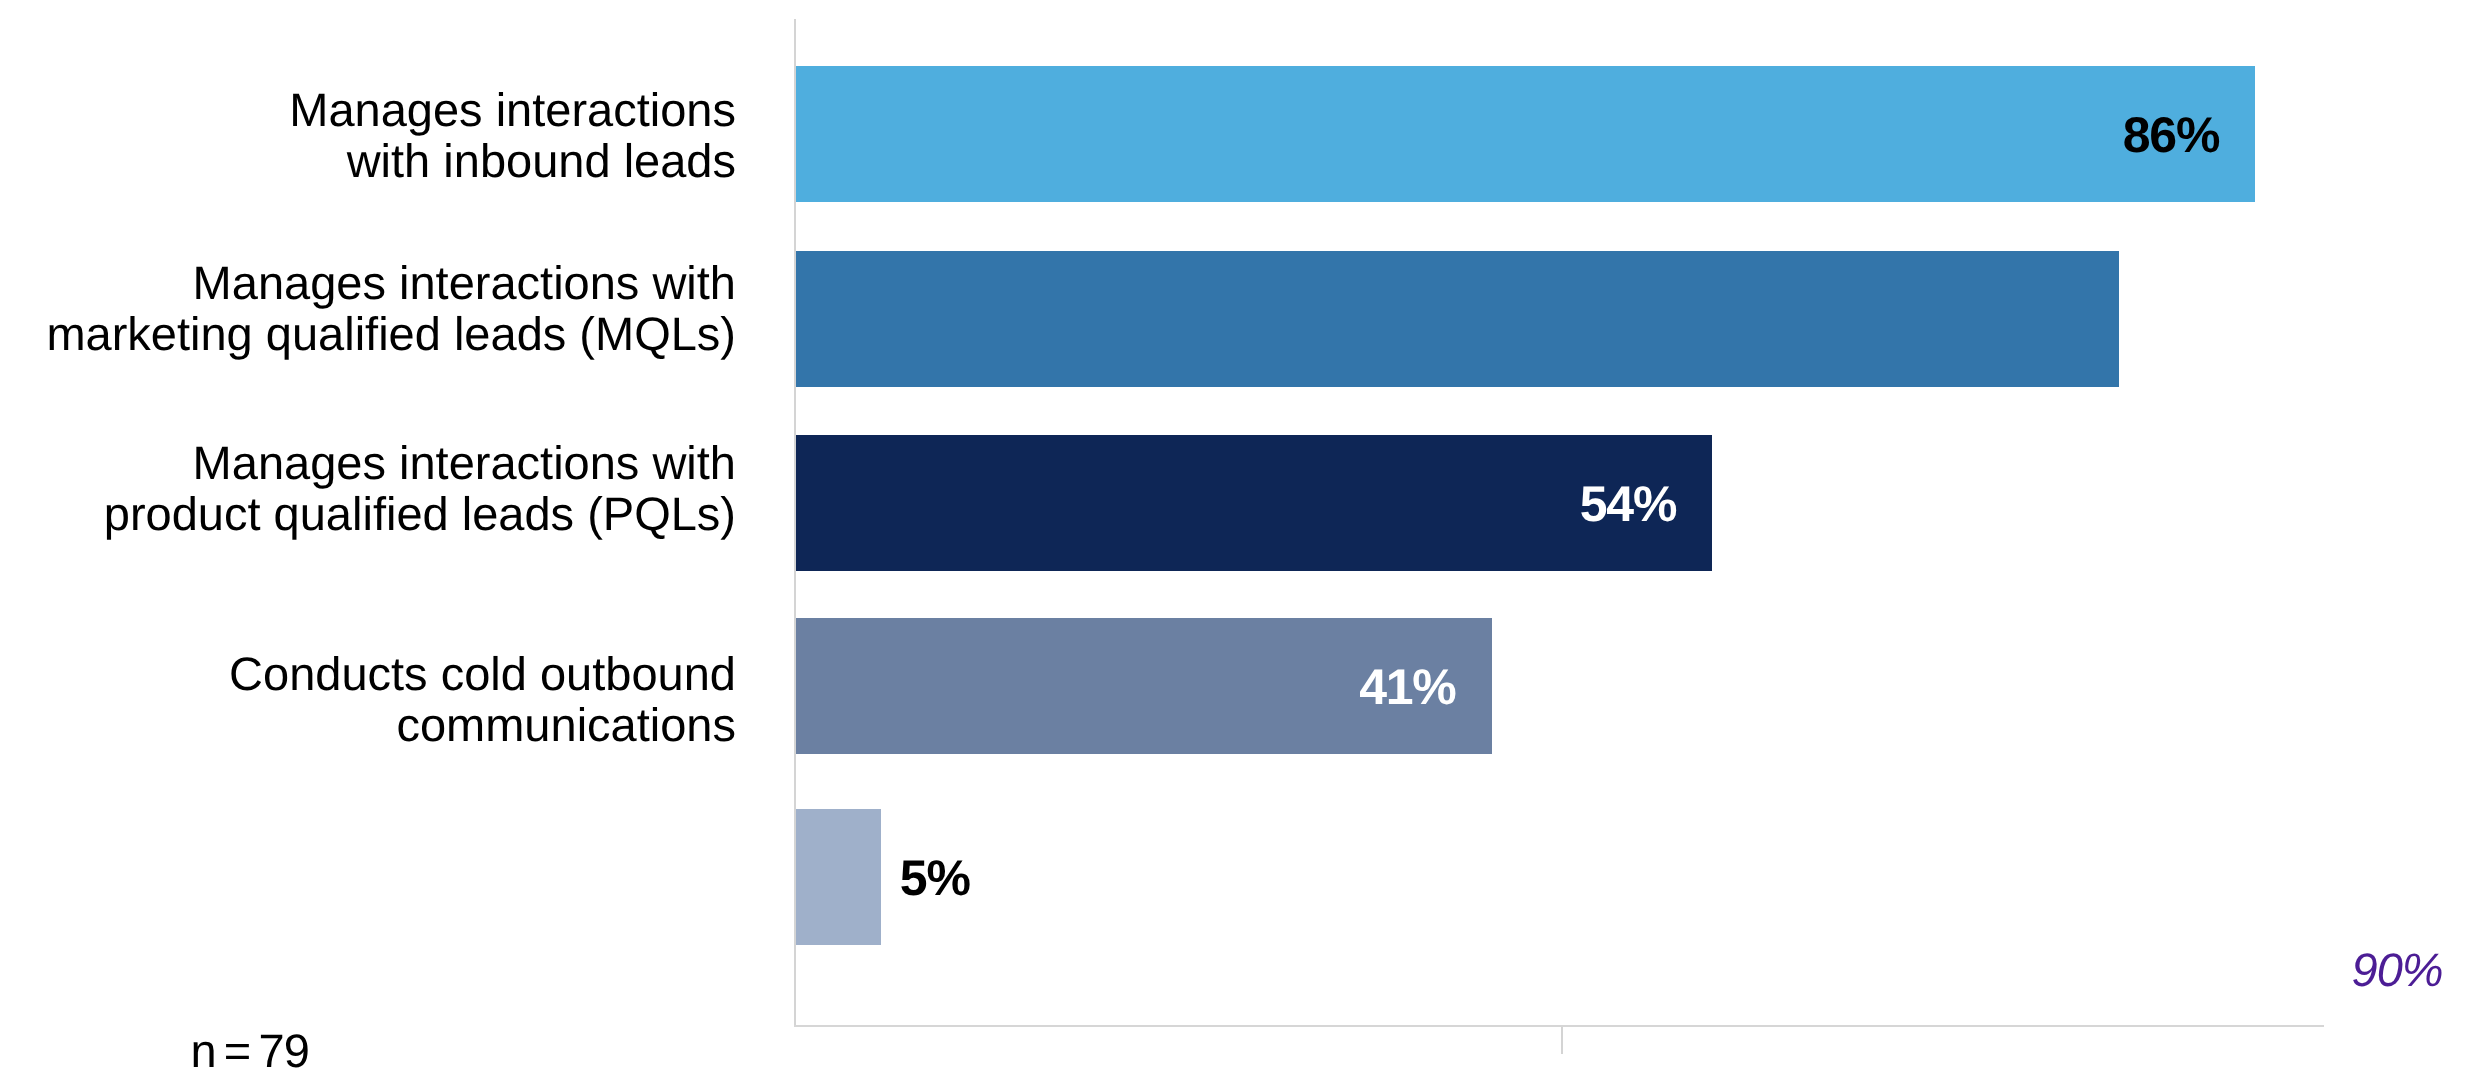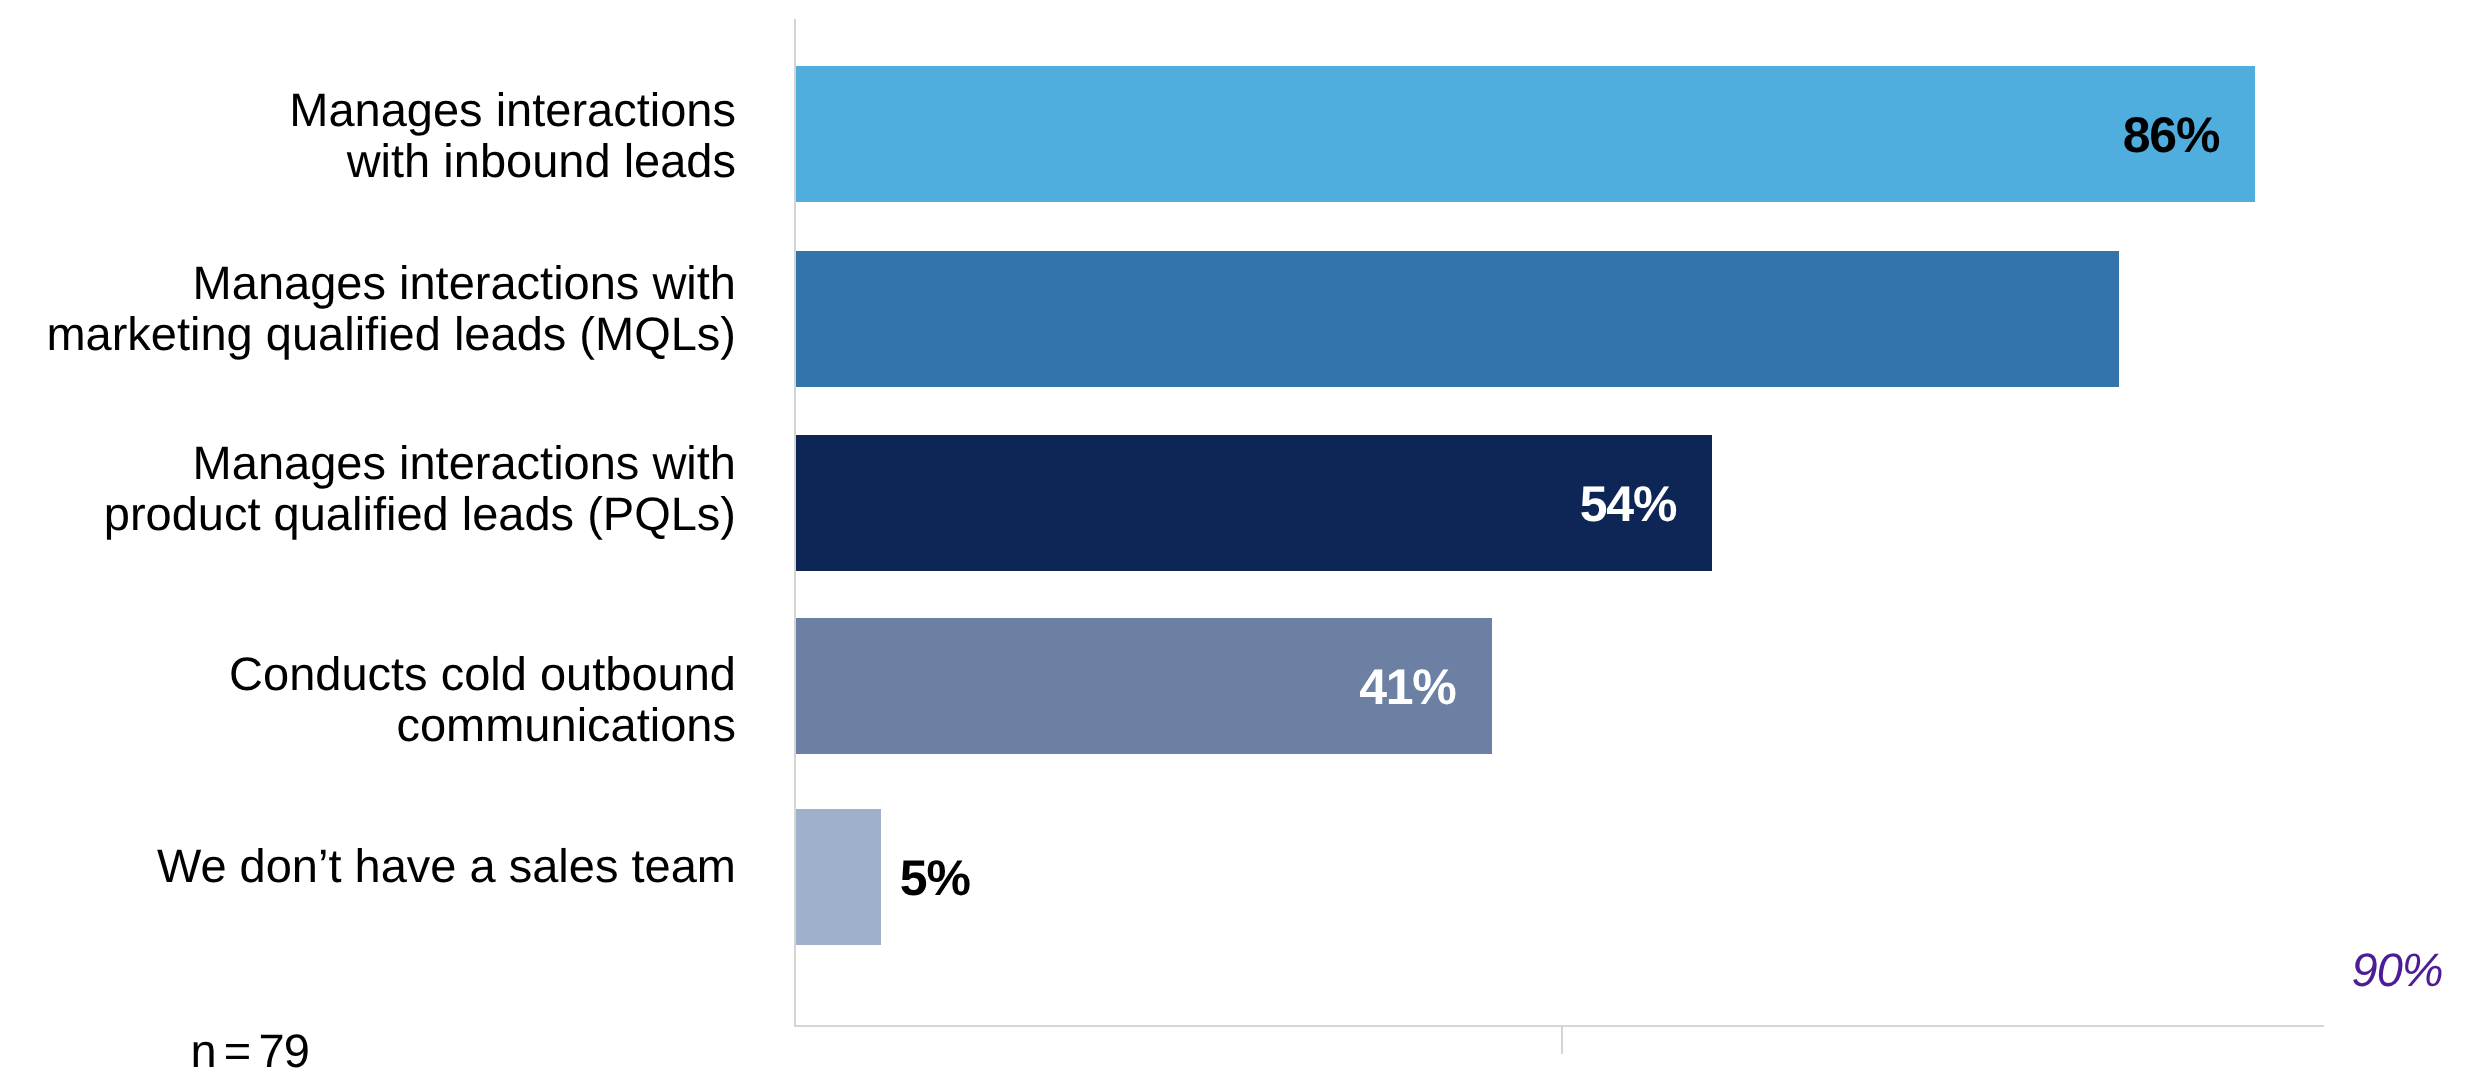--- a/index.html
+++ b/index.html
@@ -96,20 +96,19 @@
   </div>
 
   <div class="row">
     <div class="cat-label" style="right: 1734px; top: 628.1px; margin-top: 20px;">Conducts cold outbound
 communications</div>
     <div class="bar" style="left: 796px; top: 618px; width: 695.647px; height: 136px; background: rgb(107, 128, 162);"></div>
     <div class="val" style="color: rgb(255, 255, 255); top: 618px; height: 136px; left: 991.647px; width: 464px; justify-content: flex-end;">41%</div>
   </div>
 
   <div class="row">
-    <div class="cat-label" style="right: 1734px; top: 839.9px;">We don’t have a sales team</div>
     <div class="bar" style="left: 796px; top: 808.9px; width: 84.835px; height: 136px; background: rgb(159, 176, 202);"></div>
     <div class="val val-outside" style="color: rgb(0, 0, 0); top: 808.9px; height: 136px; left: 899.835px; justify-content: flex-start;">5%</div>
   </div>
 
   <div class="n-note" style="left: 174.4px; top: 1027.4px;">n = 79</div>
   <div class="axis-max" style="left: 2351.6px; top: 946px; color: #4c1d95; font-style: italic;">90%</div>
 </div>
 
 </body></html>

